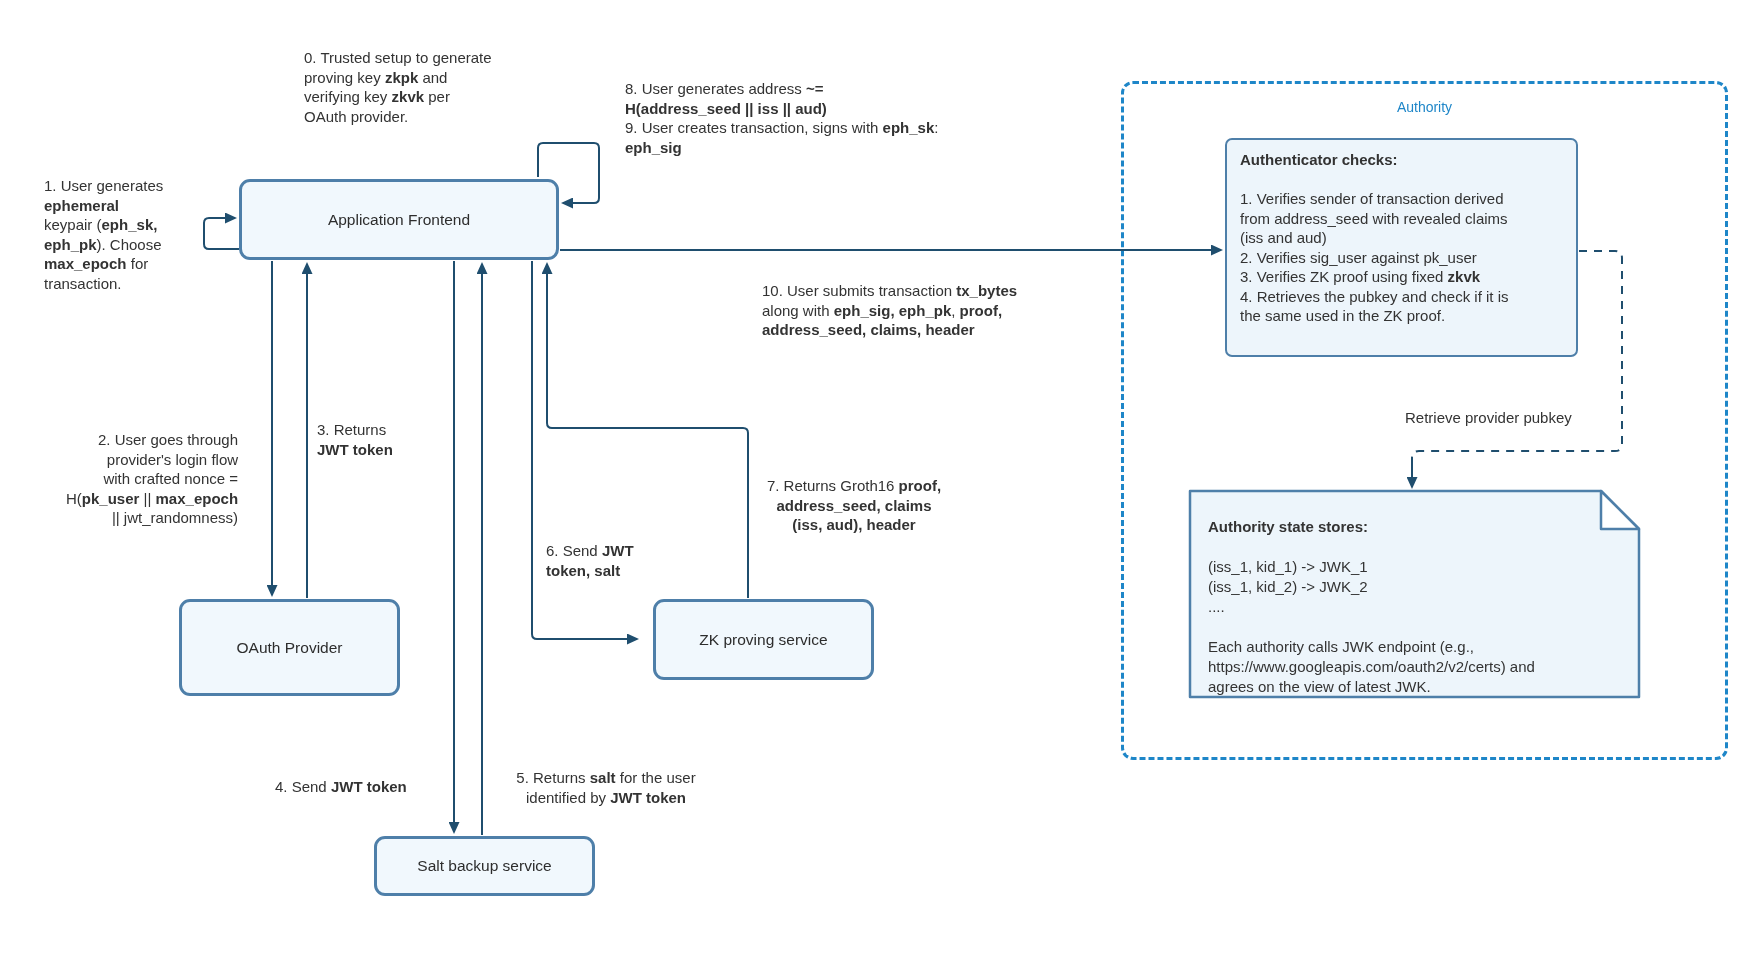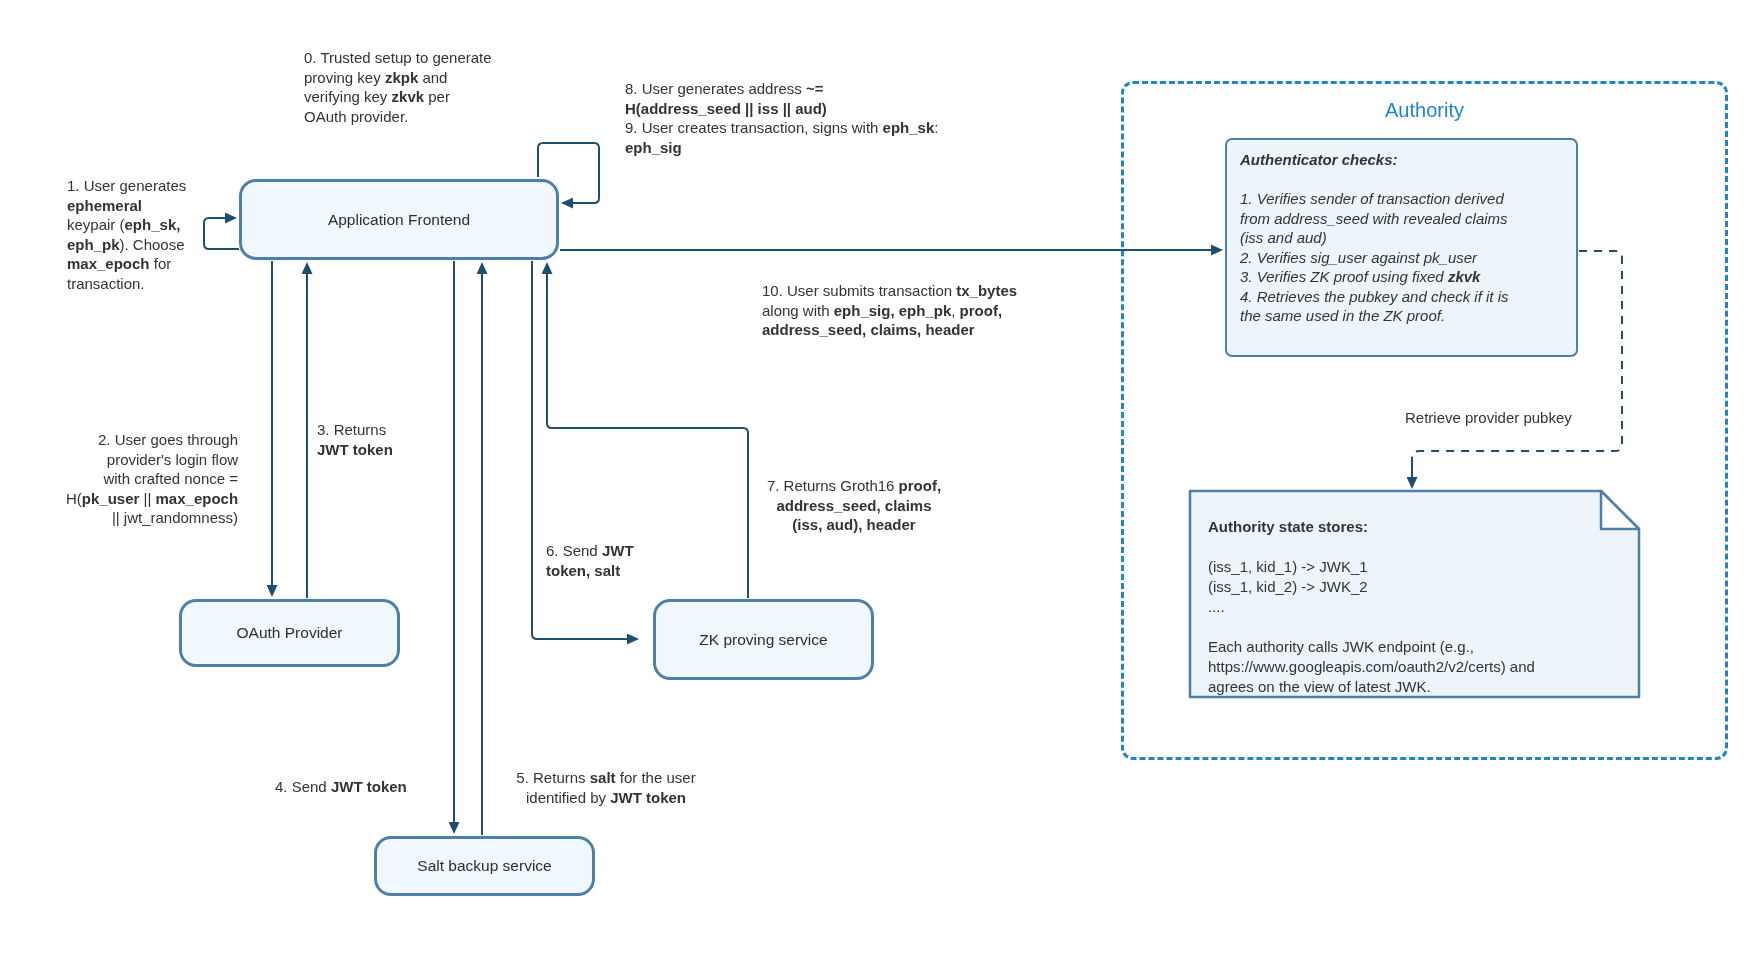--- a/index.html
+++ b/index.html
@@ -3,33 +3,33 @@
 <meta charset="utf-8">
 <style>
   :root{
     --arrow:#1F4E6E; --node-border:#4E7FA9; --node-fill:#F1F8FD;
     --box-fill:#EDF5FB; --auth-blue:#1E86C8; --text:#333333;
   }
   html,body{margin:0;padding:0;}
   body{width:1760px;height:959px;position:relative;background:#ffffff;overflow:hidden;
        font-family:"Liberation Sans","DejaVu Sans",sans-serif;color:var(--text);}
   .node{position:absolute;background:var(--node-fill);border:3px solid var(--node-border);
-        border-radius:17px;display:flex;align-items:center;justify-content:center;
+        border-radius:11px;display:flex;align-items:center;justify-content:center;
         font-size:15.5px;color:#2d2d2d;box-sizing:border-box;z-index:2;}
   .ann{position:absolute;font-size:15px;line-height:19.5px;z-index:2;white-space:nowrap;}
   .center{text-align:center;}
   b{font-weight:bold;}
   #authenticator{position:absolute;left:1225px;top:138px;width:353px;height:219px;
         background:var(--box-fill);border:2.5px solid var(--node-border);border-radius:7px;
         font-size:15px;line-height:19.5px;padding:10px 13px;box-sizing:border-box;z-index:2;
-        white-space:nowrap;font-style:italic;}
+        white-space:nowrap;}
   #authority-frame{position:absolute;left:1121px;top:81px;width:607px;height:679px;
         border:3px dashed var(--auth-blue);border-radius:12px;box-sizing:border-box;z-index:0;}
   #authority-label{position:absolute;left:1121px;top:99px;width:607px;text-align:center;
-        font-size:20px;color:var(--auth-blue);z-index:2;}
+        font-size:14px;color:var(--auth-blue);z-index:2;}
   #note-text{position:absolute;left:1208px;top:502px;width:420px;font-size:15px;
         line-height:20px;z-index:2;white-space:nowrap;margin-top:15px;}
   svg{position:absolute;left:0;top:0;pointer-events:none;}
   #shapes{z-index:1;} #connectors{z-index:3;}
   .arrow{stroke:var(--arrow);stroke-width:2;fill:none;stroke-linejoin:round;}
   .dashedc{stroke:var(--arrow);stroke-width:2;fill:none;stroke-dasharray:8 7;}
   .ah{fill:var(--arrow);}
   .noteshape{fill:var(--box-fill);stroke:var(--node-border);stroke-width:2.5;stroke-linejoin:round;}
   .notefold{fill:#ffffff;stroke:var(--node-border);stroke-width:2.5;stroke-linejoin:round;}
 </style>
@@ -40,36 +40,36 @@
 <div id="authority-label">Authority</div>
 
 <svg id="shapes" width="1760" height="959" viewBox="0 0 1760 959">
   <path class="noteshape" d="M1190,491 L1601,491 L1639,529 L1639,697 L1190,697 Z"></path>
   <path class="notefold" d="M1601,491 L1601,529 L1639,529 Z"></path>
 </svg>
 
 <div class="node" style="left:239px;top:179px;width:320px;height:81px;">
   <span>Application Frontend</span>
 </div>
-<div class="node" style="left:179px;top:599px;width:221px;height:68px;">
+<div class="node" style="left:179px;top:599px;width:221px;height:97px;">
   <span>OAuth Provider</span>
 </div>
 <div class="node" style="left:641px;top:599px;width:221px;height:81px;margin-left:12px;">
   <span>ZK proving service</span>
 </div>
 <div class="node" style="left:360px;top:836px;width:221px;height:60px;margin-left:14px;">
   <span>Salt backup service</span>
 </div>
 
 <div id="authenticator"><b>Authenticator checks:</b><br>&nbsp;<br>1. Verifies sender of transaction derived<br>from address_seed with revealed claims<br>(iss and aud)<br>2. Verifies sig_user against pk_user<br>3. Verifies ZK proof using fixed <b>zkvk</b><br>4. Retrieves the pubkey and check if it is<br>the same used in the ZK proof.</div>
 
 <div id="note-text"><b>Authority state stores:</b><br>&nbsp;<br>(iss_1, kid_1) -&gt; JWK_1<br>(iss_1, kid_2) -&gt; JWK_2<br>....<br>&nbsp;<br>Each authority calls JWK endpoint (e.g.,<br>https://www.googleapis.com/oauth2/v2/certs) and<br>agrees on the view of latest JWK.</div>
 
 <div class="ann" style="left:304px;top:48px;">0. Trusted setup to generate<br>proving key <b>zkpk</b> and<br>verifying key <b>zkvk</b> per<br>OAuth provider.</div>
-<div class="ann" style="left:44px;top:176px;margin-left:23px;">1. User generates<br><b>ephemeral</b><br>keypair (<b>eph_sk,</b><br><b>eph_pk</b>). Choose<br><b>max_epoch</b> for<br>transaction.</div>
+<div class="ann" style="left:44px;top:176px;">1. User generates<br><b>ephemeral</b><br>keypair (<b>eph_sk,</b><br><b>eph_pk</b>). Choose<br><b>max_epoch</b> for<br>transaction.</div>
 <div class="ann" style="left:66px;top:430px;text-align:right;">2. User goes through<br>provider's login flow<br>with crafted nonce =<br>H(<b>pk_user</b> || <b>max_epoch</b><br>|| jwt_randomness)</div>
 <div class="ann" style="left:317px;top:420px;">3. Returns<br><b>JWT token</b></div>
 <div class="ann" style="left:275px;top:777px;">4. Send <b>JWT token</b></div>
 <div class="ann center" style="left:490px;top:768px;width:232px;">5. Returns <b>salt</b> for the user<br>identified by <b>JWT token</b></div>
 <div class="ann" style="left:546px;top:541px;">6. Send <b>JWT</b><br><b>token, salt</b></div>
 <div class="ann center" style="left:729px;top:476px;width:250px;text-align:center;">7. Returns Groth16 <b>proof,</b><br><b>address_seed, claims</b><br><b>(iss, aud), header</b></div>
 <div class="ann" style="left:625px;top:79px;">8. User generates address <b>~=</b><br><b>H(address_seed || iss || aud)</b><br>9. User creates transaction, signs with <b>eph_sk</b>:<br><b>eph_sig</b></div>
 <div class="ann" style="left:762px;top:281px;">10. User submits transaction <b>tx_bytes</b><br>along with <b>eph_sig, eph_pk</b>, <b>proof,</b><br><b>address_seed, claims, header</b></div>
 <div class="ann" style="left:1405px;top:408px;">Retrieve provider pubkey</div>
 

